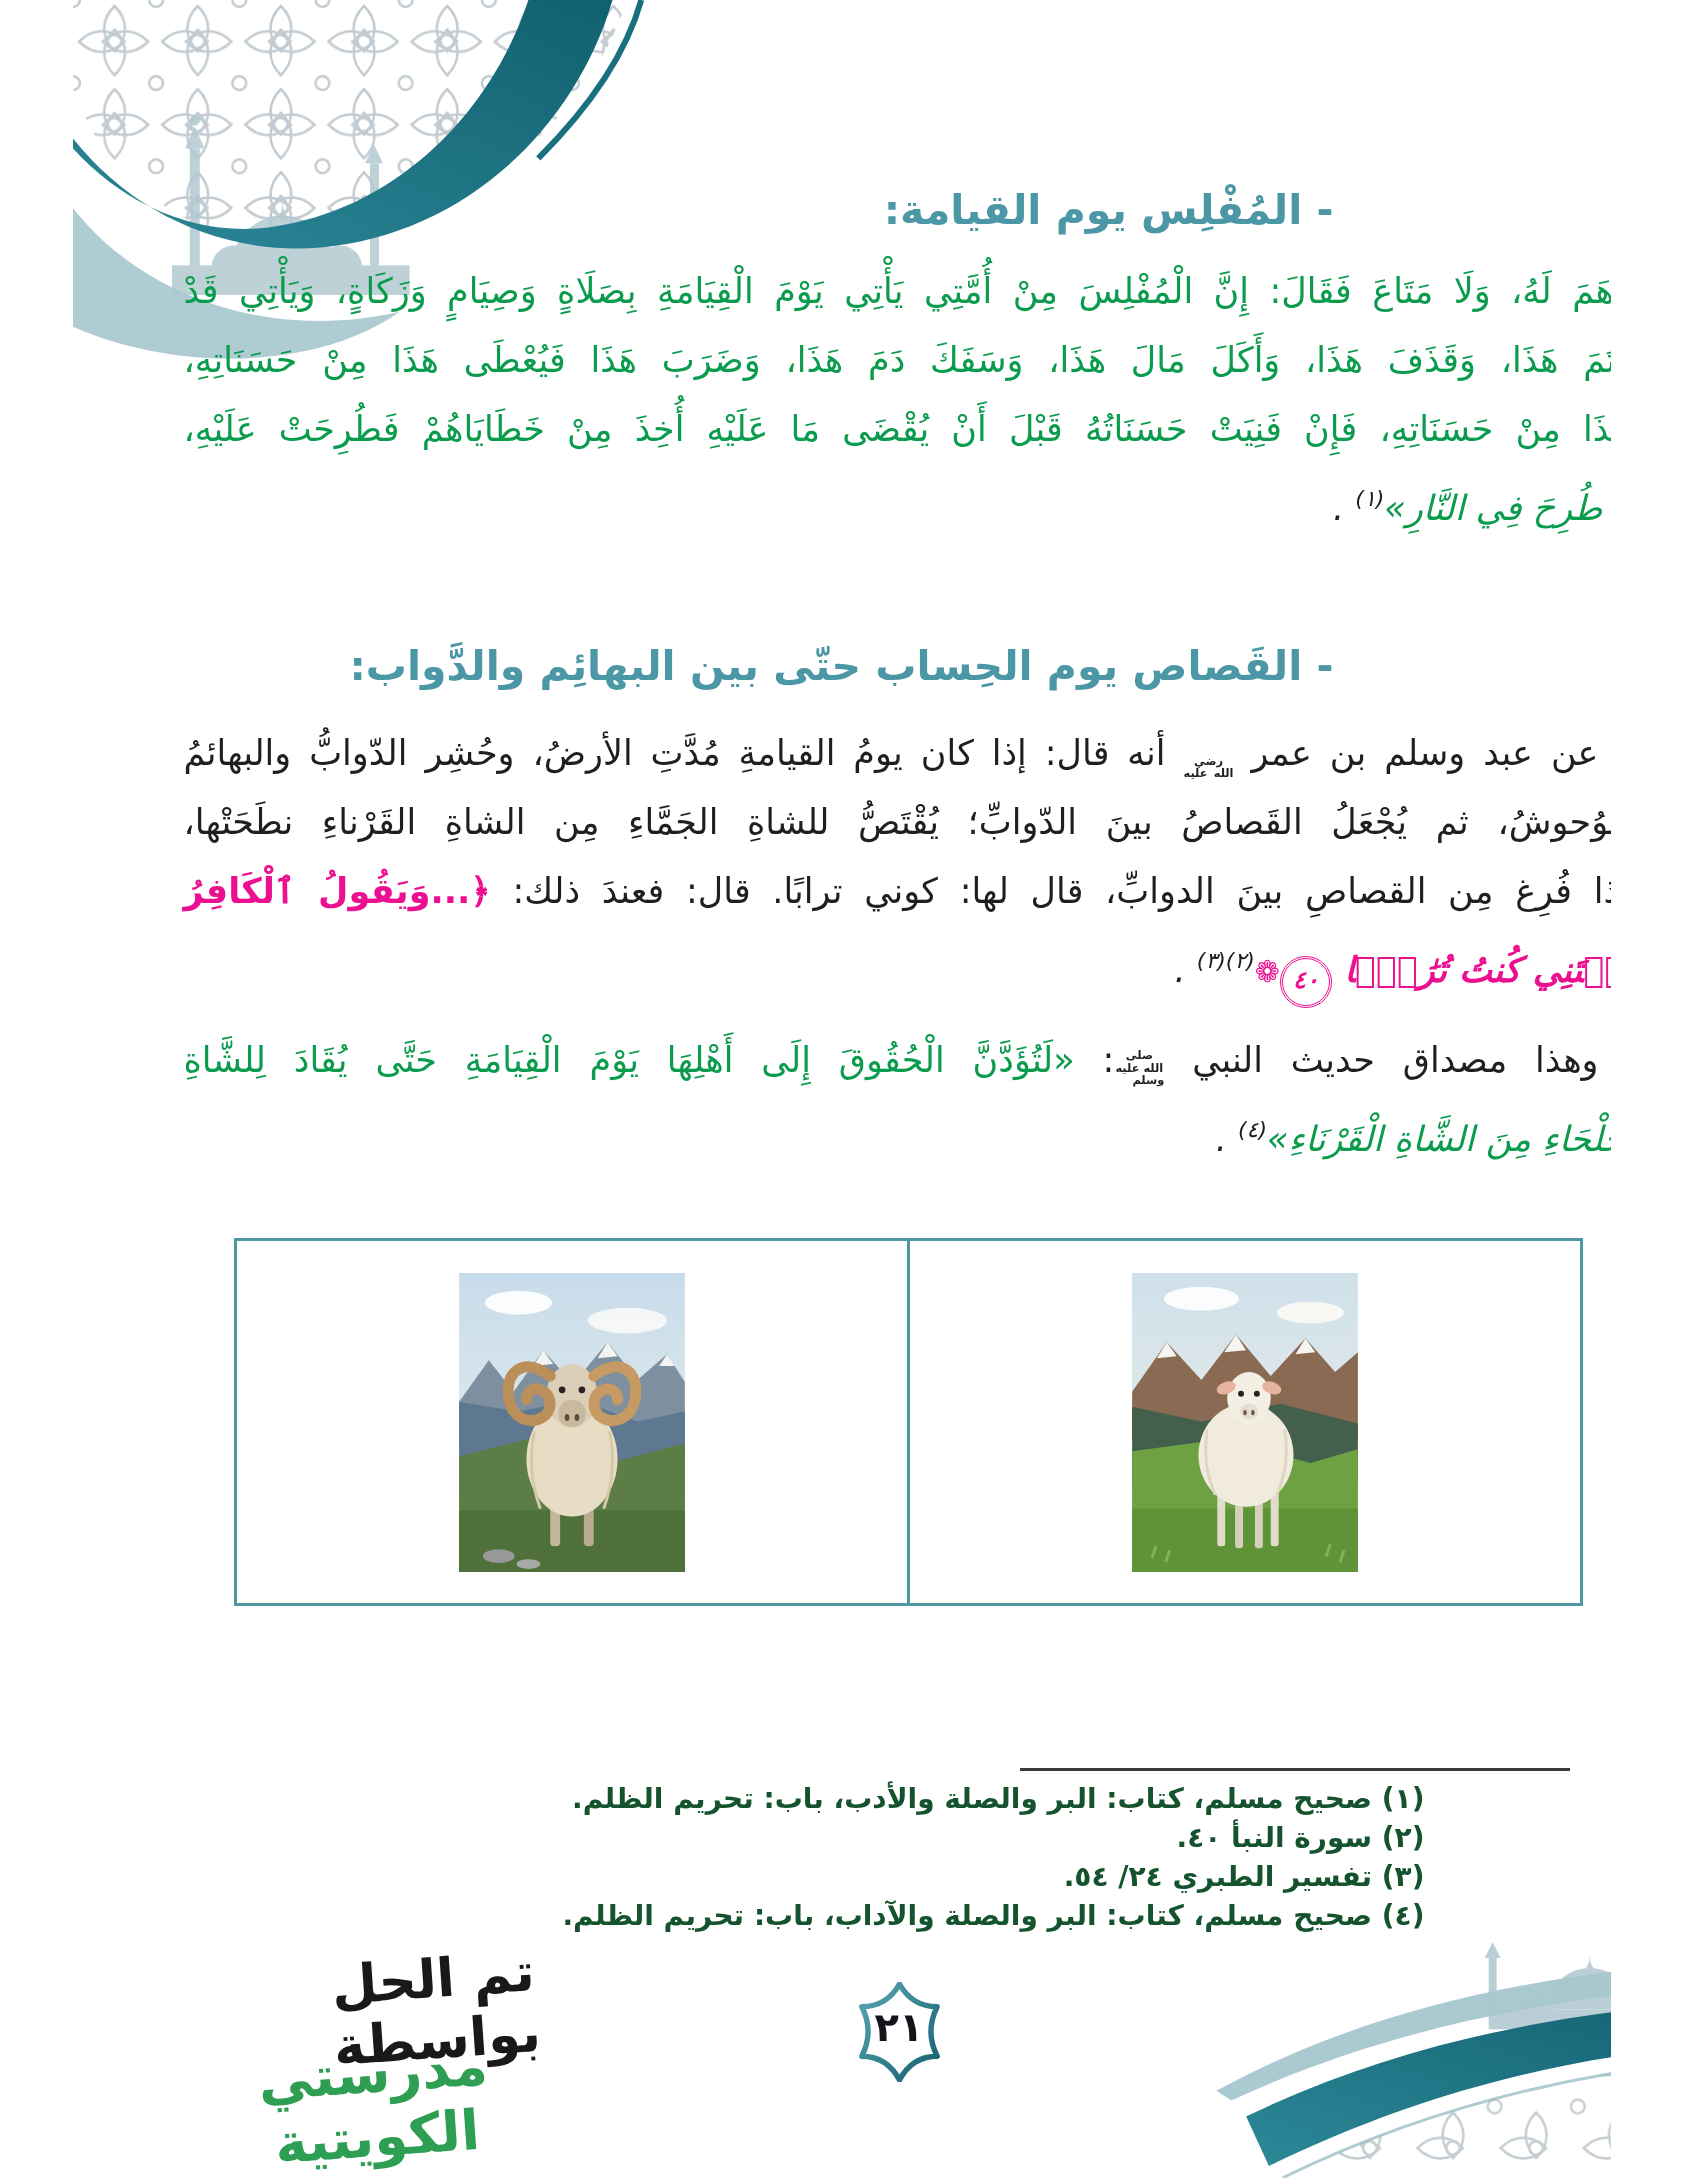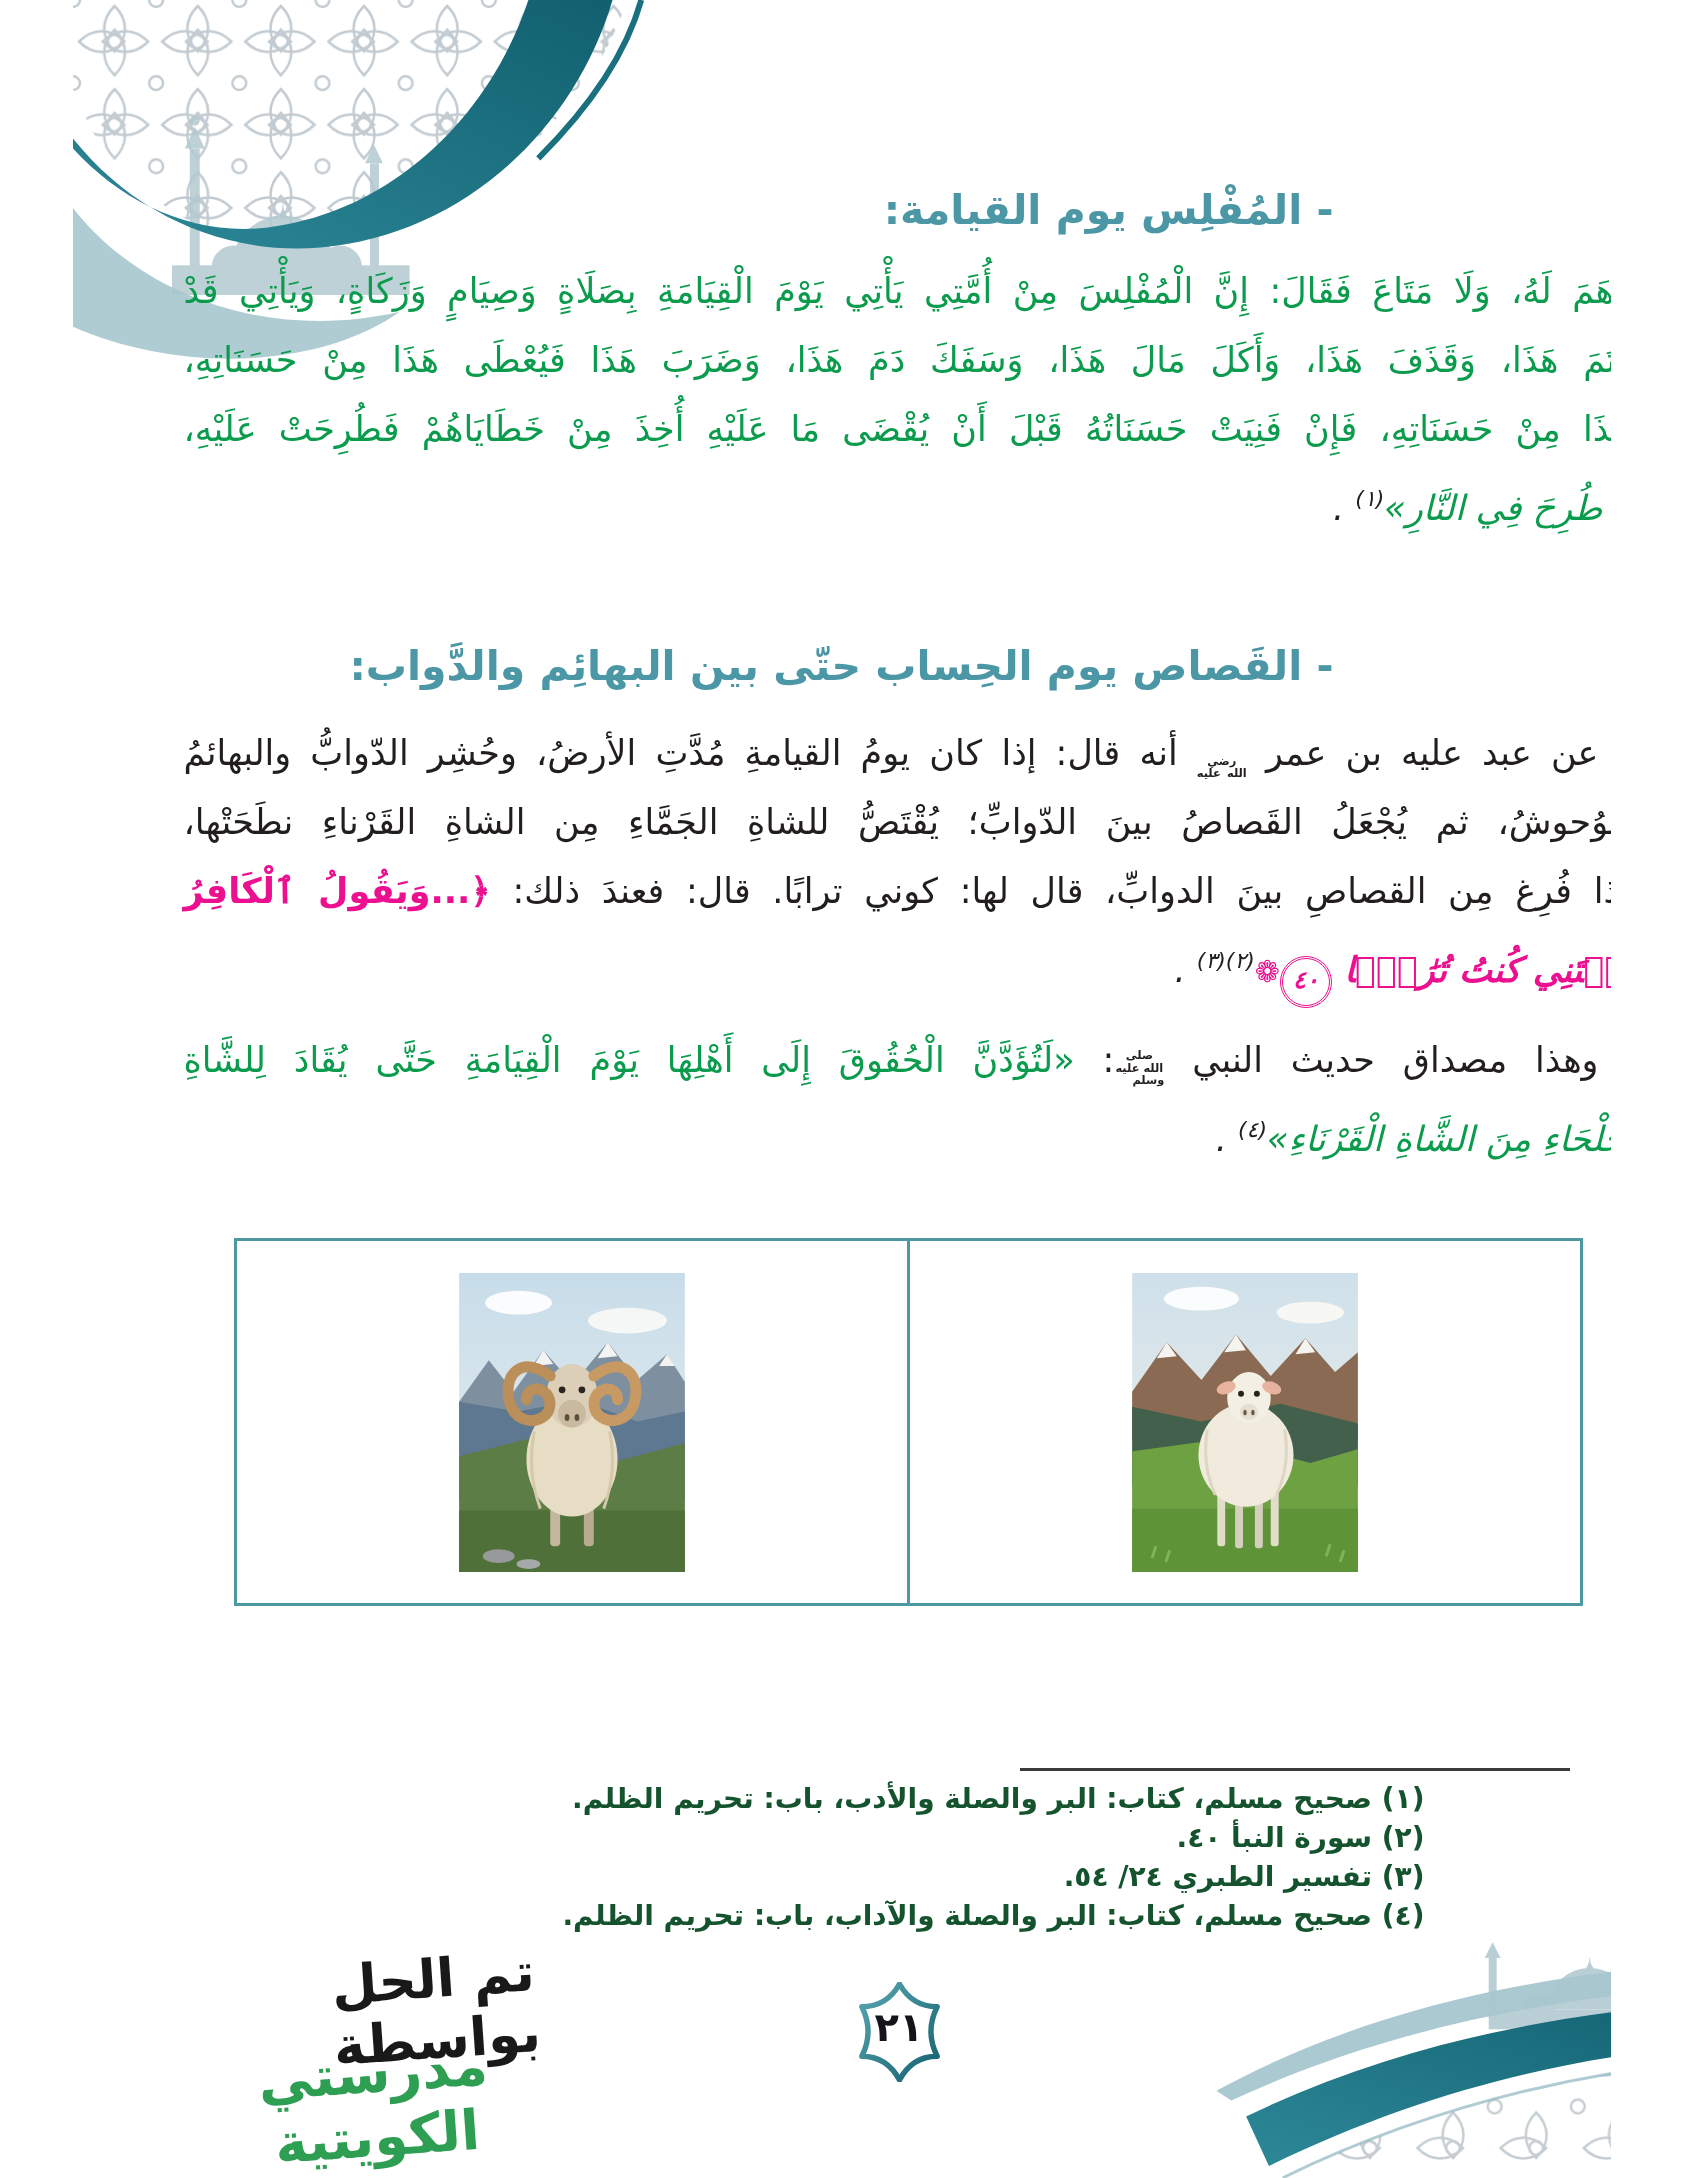--- a/index.html
+++ b/index.html
@@ -90,21 +90,21 @@
   <div class="para" style="top:259px;">
       <div class="line j"><span class="seg-g">دِرْهَمَ لَهُ، وَلَا مَتَاعَ فَقَالَ: إِنَّ الْمُفْلِسَ مِنْ أُمَّتِي يَأْتِي يَوْمَ الْقِيَامَةِ بِصَلَاةٍ وَصِيَامٍ وَزَكَاةٍ، وَيَأْتِي قَدْ</span></div>
       <div class="line j"><span class="seg-g">شَتَمَ هَذَا، وَقَذَفَ هَذَا، وَأَكَلَ مَالَ هَذَا، وَسَفَكَ دَمَ هَذَا، وَضَرَبَ هَذَا فَيُعْطَى هَذَا مِنْ حَسَنَاتِهِ،</span></div>
       <div class="line j"><span class="seg-g">وَهَذَا مِنْ حَسَنَاتِهِ، فَإِنْ فَنِيَتْ حَسَنَاتُهُ قَبْلَ أَنْ يُقْضَى مَا عَلَيْهِ أُخِذَ مِنْ خَطَايَاهُمْ فَطُرِحَتْ عَلَيْهِ،</span></div>
       <div class="line r"><span class="seg-g">ثُمَّ طُرِحَ فِي النَّارِ»</span><span class="sup">(١)</span><span class="seg-k"> .</span></div>
     </div>
 
   <div class="h-teal" style="right:277px;top:642px;">- القَصاص يوم الحِساب حتّى بين البهائِم والدَّواب:</div>
 
   <div class="para" style="top:721px;">
-      <div class="line j ind"><span class="seg-k">عن عبد عليه بن عمر </span><span class="hon">رضي الله عليه</span><span class="seg-k"> أنه قال: إذا كان يومُ القيامةِ مُدَّتِ الأرضُ، وحُشِر الدّوابُّ والبهائمُ</span></div>
+      <div class="line j ind"><span class="seg-k">عن عبد وسلم بن عمر </span><span class="hon">رضي الله عليه</span><span class="seg-k"> أنه قال: إذا كان يومُ القيامةِ مُدَّتِ الأرضُ، وحُشِر الدّوابُّ والبهائمُ</span></div>
       <div class="line j"><span class="seg-k">والوُحوشُ، ثم يُجْعَلُ القَصاصُ بينَ الدّوابِّ؛ يُقْتَصُّ للشاةِ الجَمَّاءِ مِن الشاةِ القَرْناءِ نطَحَتْها،</span></div>
       <div class="line j"><span class="seg-k">فإذا فُرِغ مِن القصاصِ بينَ الدوابِّ، قال لها: كوني ترابًا. قال: فعندَ ذلك: </span><span class="seg-p">﴿...وَيَقُولُ ٱلْكَافِرُ</span></div>
       <div class="line r"><span class="seg-p">يَٰلَيۡتَنِي كُنتُ تُرَٰبَۢا </span><span class="ayah"><span class="ayah-circle">٤٠</span><span class="ayah-flower">❁</span></span><span class="sup">(٢)(٣)</span><span class="seg-k"> .</span></div>
     </div>
 
   <div class="para" style="top:1028px;">
       <div class="line j ind"><span class="seg-k">وهذا مصداق حديث النبي </span><span class="hon">صلى الله عليه وسلم</span><span class="seg-k">: </span><span class="seg-g">«لَتُؤَدَّنَّ الْحُقُوقَ إِلَى أَهْلِهَا يَوْمَ الْقِيَامَةِ حَتَّى يُقَادَ لِلشَّاةِ</span></div>
       <div class="line r"><span class="seg-g">الْجَلْحَاءِ مِنَ الشَّاةِ الْقَرْنَاءِ»</span><span class="sup">(٤)</span><span class="seg-k"> .</span></div>
     </div>
 

